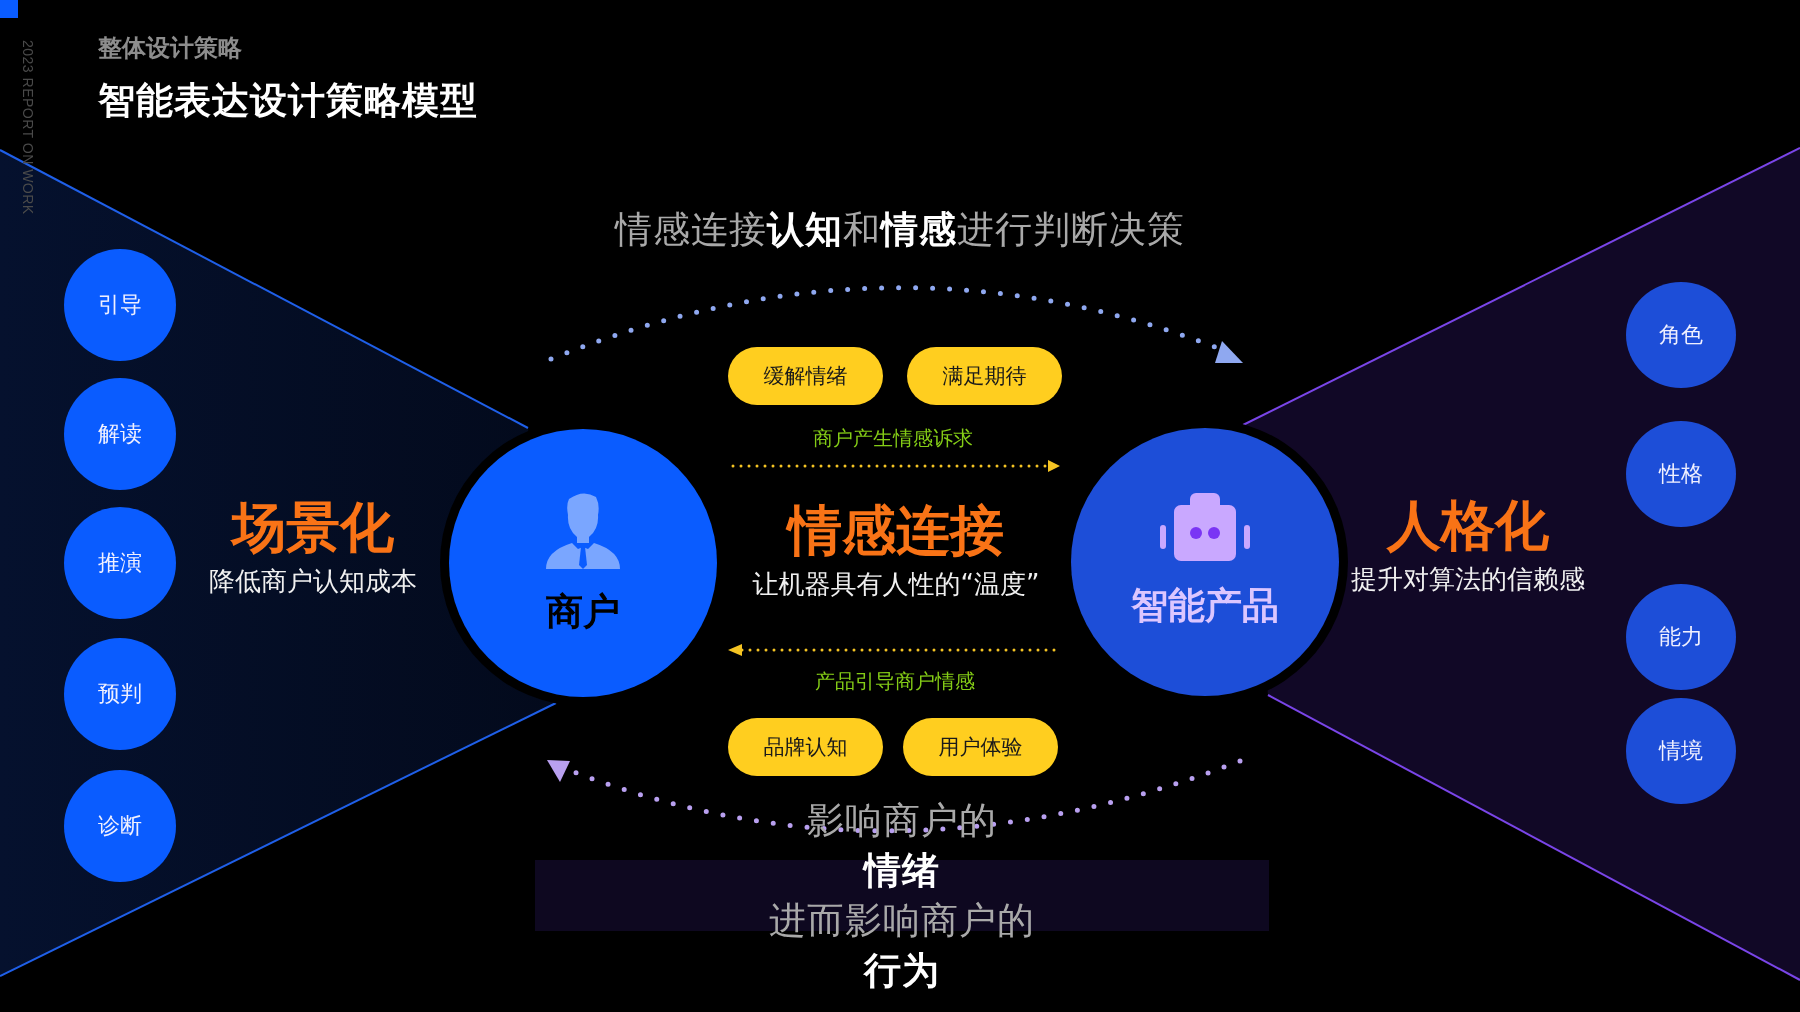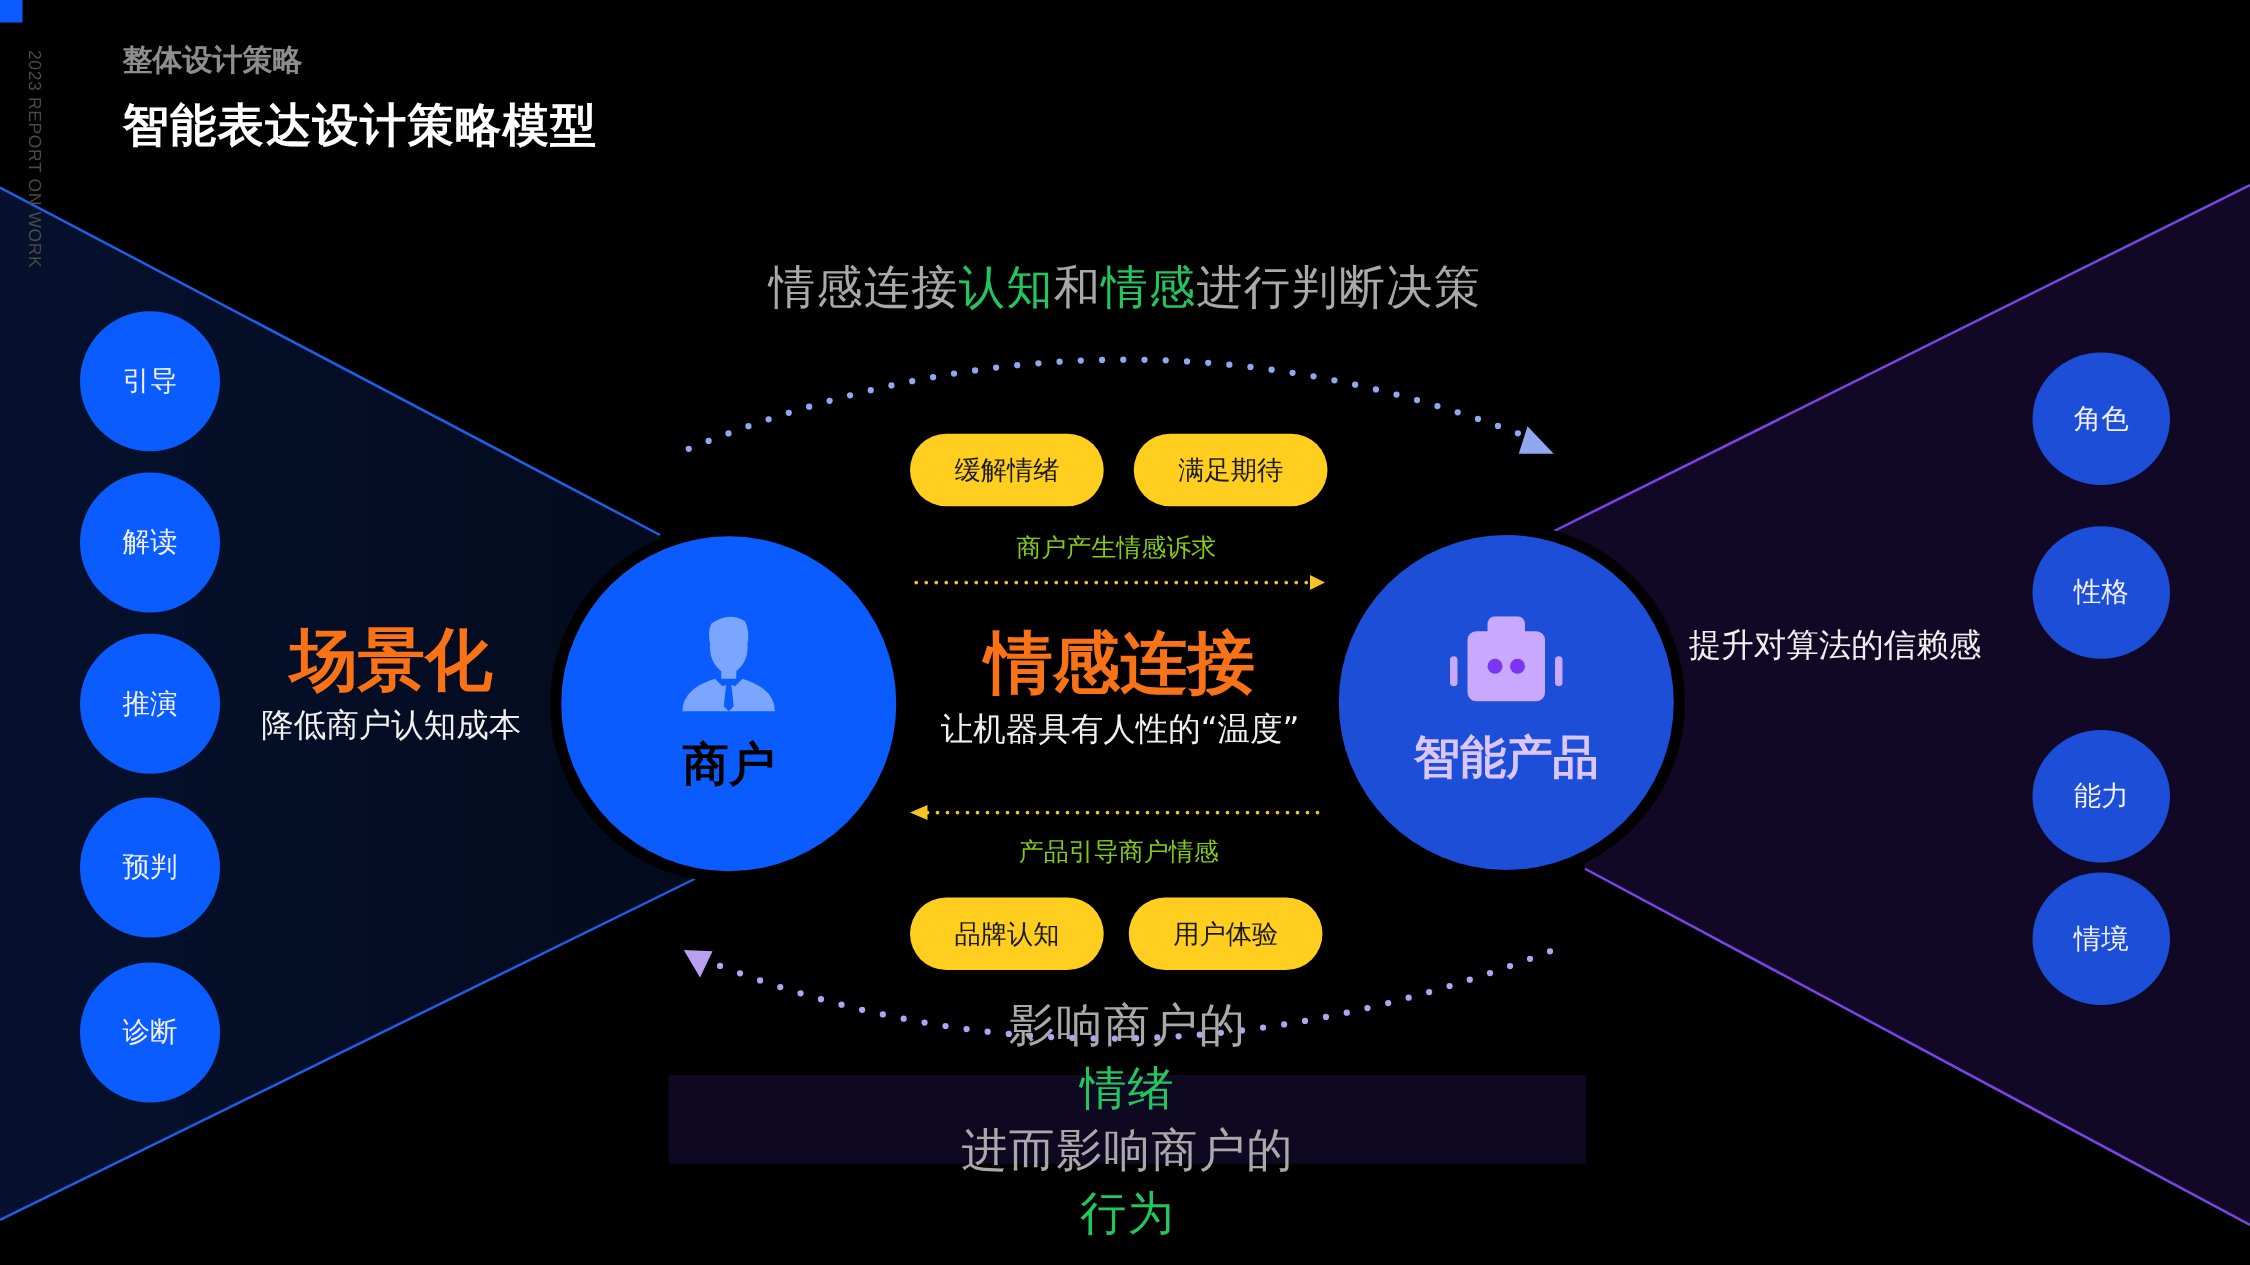--- a/index.html
+++ b/index.html
@@ -8,21 +8,21 @@
   .abs { position:absolute; }
   #bg-svg { position:absolute; left:0; top:0; }
   .corner-square { left:0; top:0; width:18px; height:18px; background:#0a5cff; }
   .vertical-label { left:18px; top:40px; width:20px; height:210px; }
   .vertical-label span { position:absolute; left:0; top:0; transform-origin:0 0;
       transform: translate(18px,0) rotate(90deg); white-space:nowrap;
       font-family:"Liberation Sans",sans-serif; font-size:14px; letter-spacing:0.5px; color:#4a4a4a; }
   .subtitle { left:98px; top:32px; font-size:24px; font-weight:bold; color:#8d8d8d; }
   .title { left:98px; top:76px; font-size:37px; font-weight:bold; color:#fff; letter-spacing:1px; }
   .top-heading { left:0; width:1800px; top:205px; text-align:center; font-size:37px; color:#a9a9a9; letter-spacing:1px; }
-  .top-heading b, .bottom-banner b { color:#22c55e; font-weight:normal; }
+  .top-heading b, .bottom-banner b { color:#ffffff; font-weight:bold; }
   .small-circle { width:112px; height:112px; border-radius:50%; display:flex; align-items:center;
       justify-content:center; font-size:22px; color:#f0f0ff; }
   .blue { background:#0a5cff; }
   .purple { background:#1d4ed8; }
   .big-label { text-align:center; }
   .big-label .h { font-size:54px; font-weight:bold; color:#f97316; line-height:62px; }
   .big-label .s { font-size:26px; color:#f0f0f0; line-height:36px; margin-top:4px; }
   .hub { width:268px; height:268px; border-radius:50%; box-shadow:0 0 0 9px #000;
       display:flex; flex-direction:column; align-items:center; justify-content:center; }
   .hub .lbl { font-size:37px; font-weight:bold; margin-top:16px; }
@@ -130,20 +130,21 @@
 
 <div class="abs flow-label" style="left:745px;top:668px">产品引导商户情感</div>
 <div class="abs pill" style="left:728px;top:718px">
     <span>品牌认知</span>
   </div>
 <div class="abs pill" style="left:903px;top:718px">
     <span>用户体验</span>
   </div>
 
 <div class="abs big-label" style="left:1333px;width:270px;top:495px">
+  <div class="h">人格化</div>
   <div class="s">提升对算法的信赖感</div>
 </div>
 
 <div class="abs small-circle purple" style="left:1626px;top:282px;width:110px;height:106px">
     <span>角色</span>
   </div>
 <div class="abs small-circle purple" style="left:1626px;top:421px;width:110px;height:106px">
     <span>性格</span>
   </div>
 <div class="abs small-circle purple" style="left:1626px;top:584px;width:110px;height:106px">

